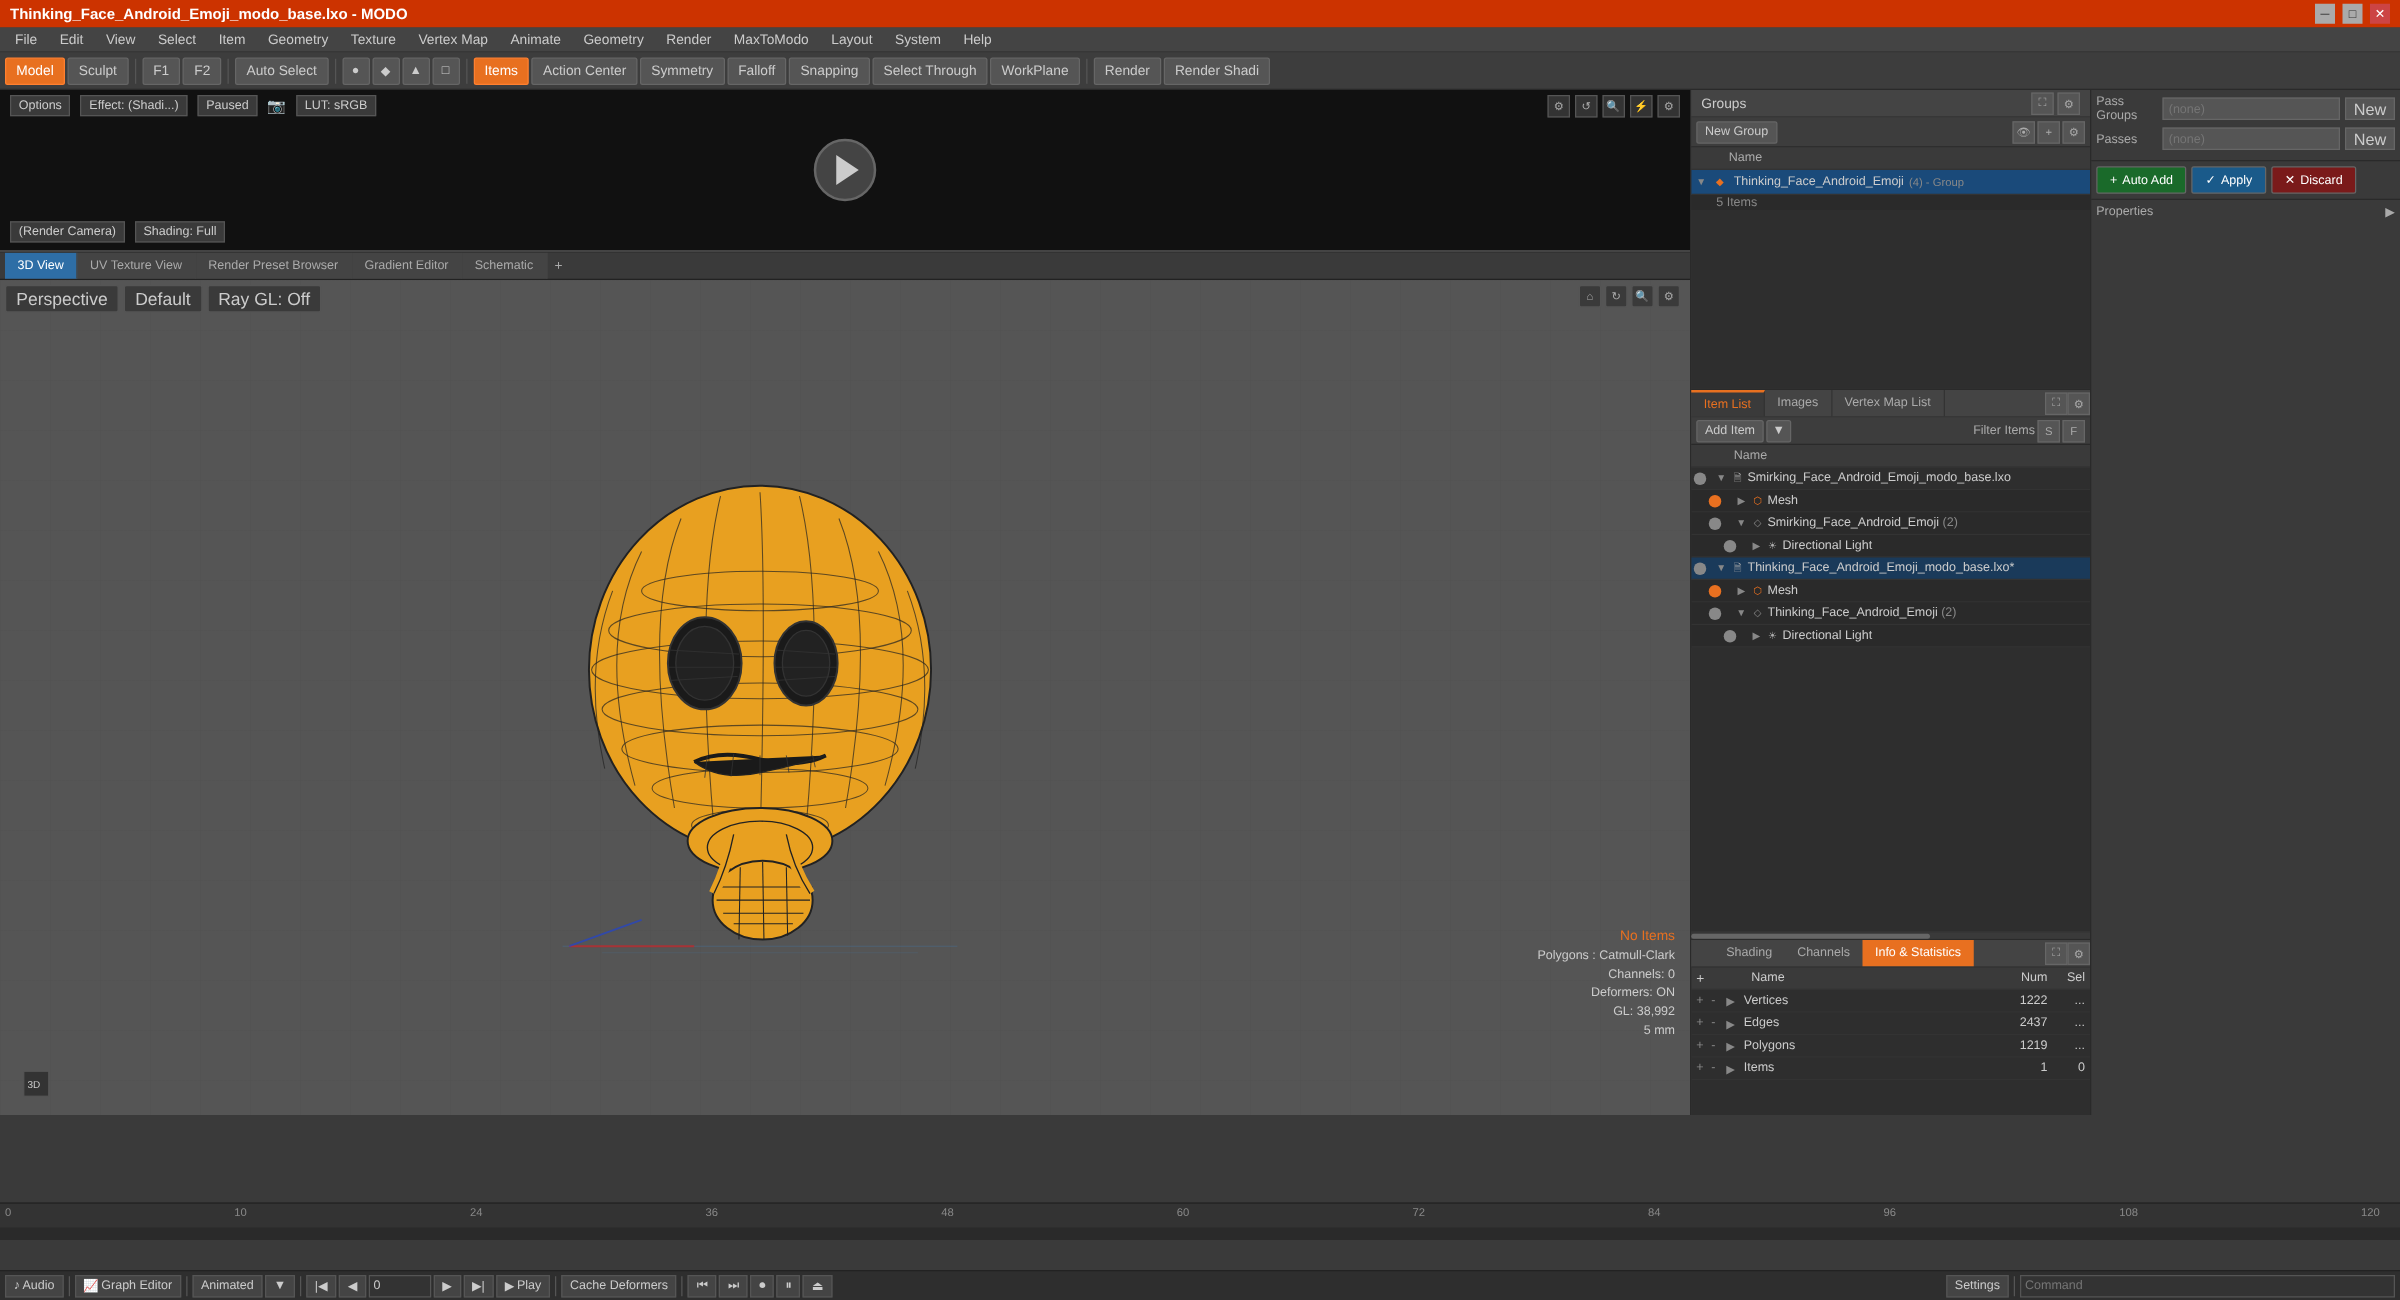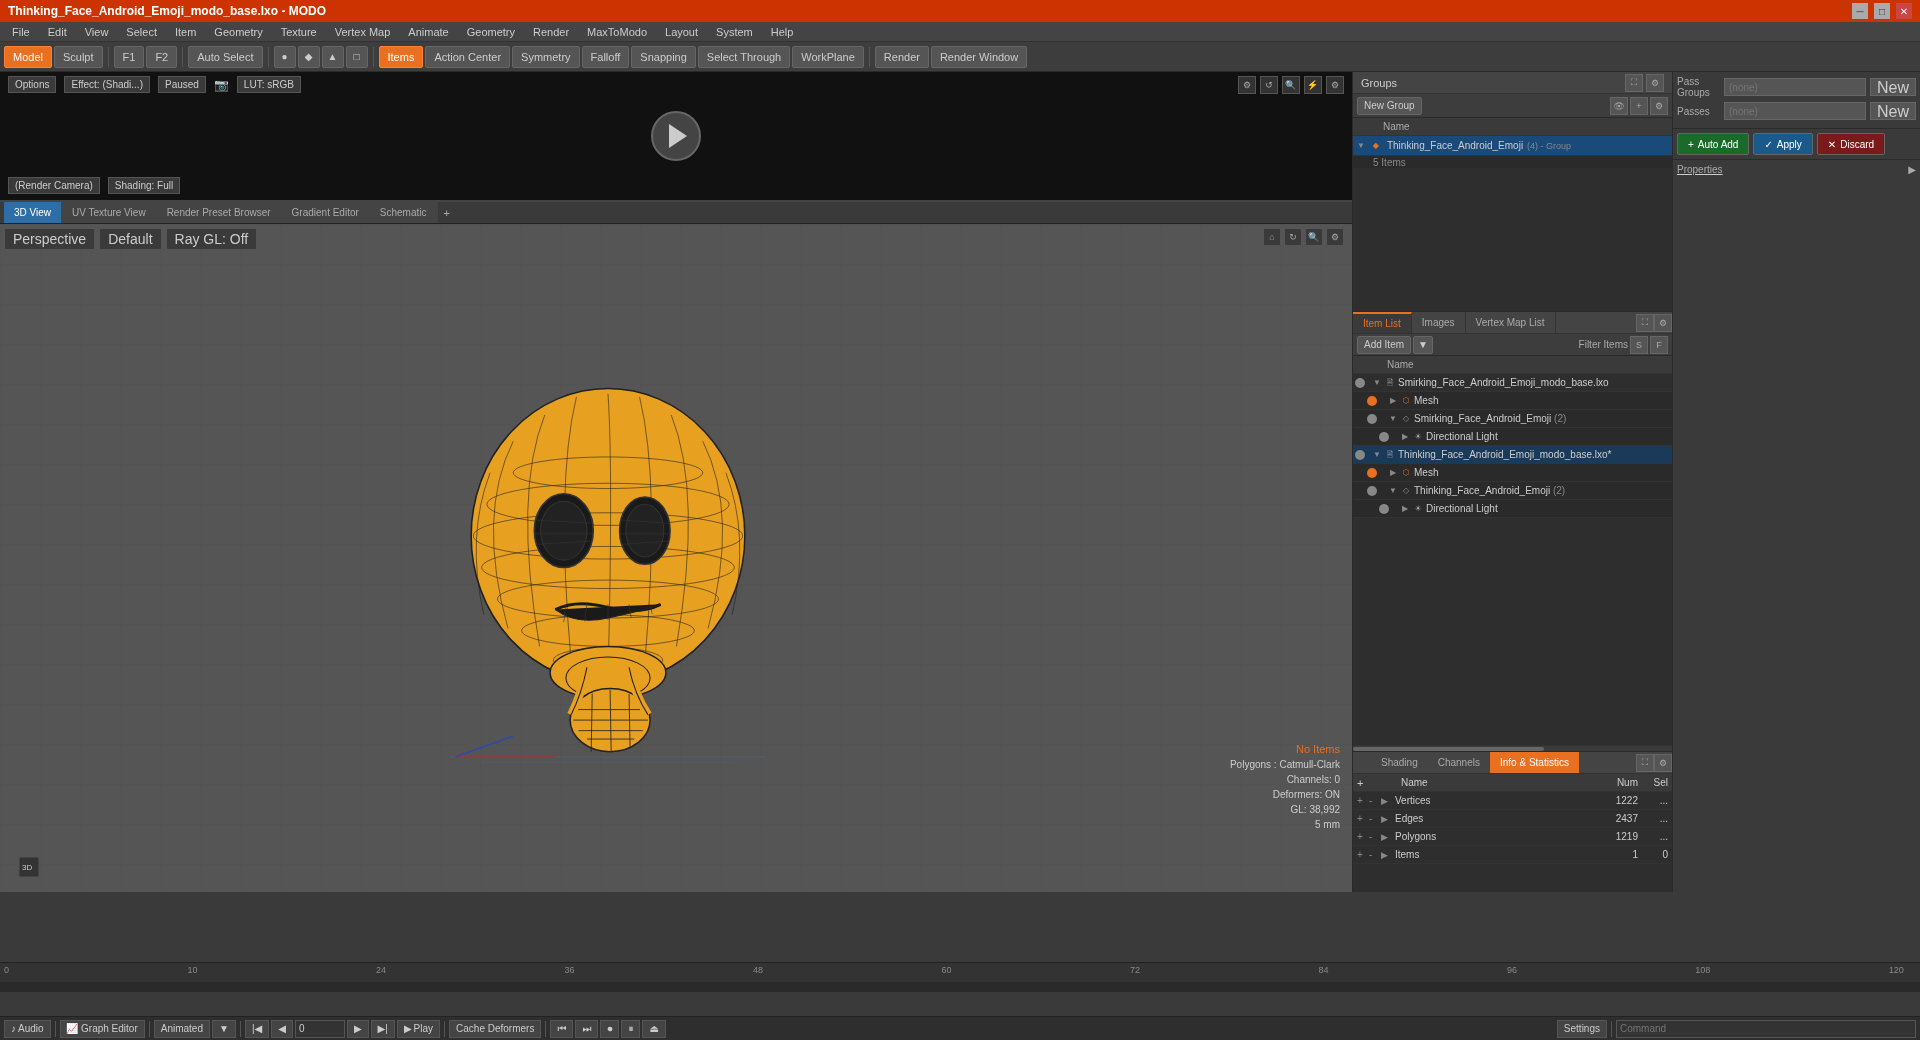--- a/index.html
+++ b/index.html
@@ -561,21 +561,21 @@
       color: #ccc;
       font-size: 10px;
       padding: 0 4px;
     }
     .pass-btn {
       height: 18px;
       padding: 0 6px;
       background: #555;
       border: 1px solid #666;
       color: #ccc;
-      font-size: 16px;
+      font-size: 13px;
       cursor: pointer;
       white-space: nowrap;
     }
     #render-actions {
       display: flex;
       align-items: center;
       gap: 4px;
       padding: 4px;
       border-bottom: 1px solid #2a2a2a;
     }
@@ -590,21 +590,20 @@
       align-items: center;
       gap: 4px;
       border-radius: 2px;
     }
     .btn-auto-add { background: #1a6a2a; }
     .btn-apply { background: #1a5a8a; }
     .btn-discard { background: #7a1a1a; }
     #properties-section {
       flex: 1;
       padding: 4px;
-      text-decoration: underline;
     }
     .props-header {
       font-size: 10px;
       color: #aaa;
       margin-bottom: 4px;
     }
 
     
     #bottom-toolbar {
       height: 24px;
@@ -736,21 +735,21 @@
   <div class="toolbar-separator"></div>
   <button class="toolbar-btn active">Items</button>
   <button class="toolbar-btn">Action Center</button>
   <button class="toolbar-btn">Symmetry</button>
   <button class="toolbar-btn">Falloff</button>
   <button class="toolbar-btn">Snapping</button>
   <button class="toolbar-btn">Select Through</button>
   <button class="toolbar-btn">WorkPlane</button>
   <div class="toolbar-separator"></div>
   <button class="toolbar-btn">Render</button>
-  <button class="toolbar-btn">Render Window</button>
+  <button class="toolbar-btn">Render Shadi</button>
 </div>
 
 <div style="display:flex; height: 820px; margin-top: 0;">
 
   <div id="viewport-area">
 
     <div id="preview-strip">
       <div id="preview-info">
         <button class="info-btn">Options</button>
         <span class="info-btn">Effect: (Shadi...)</span>

